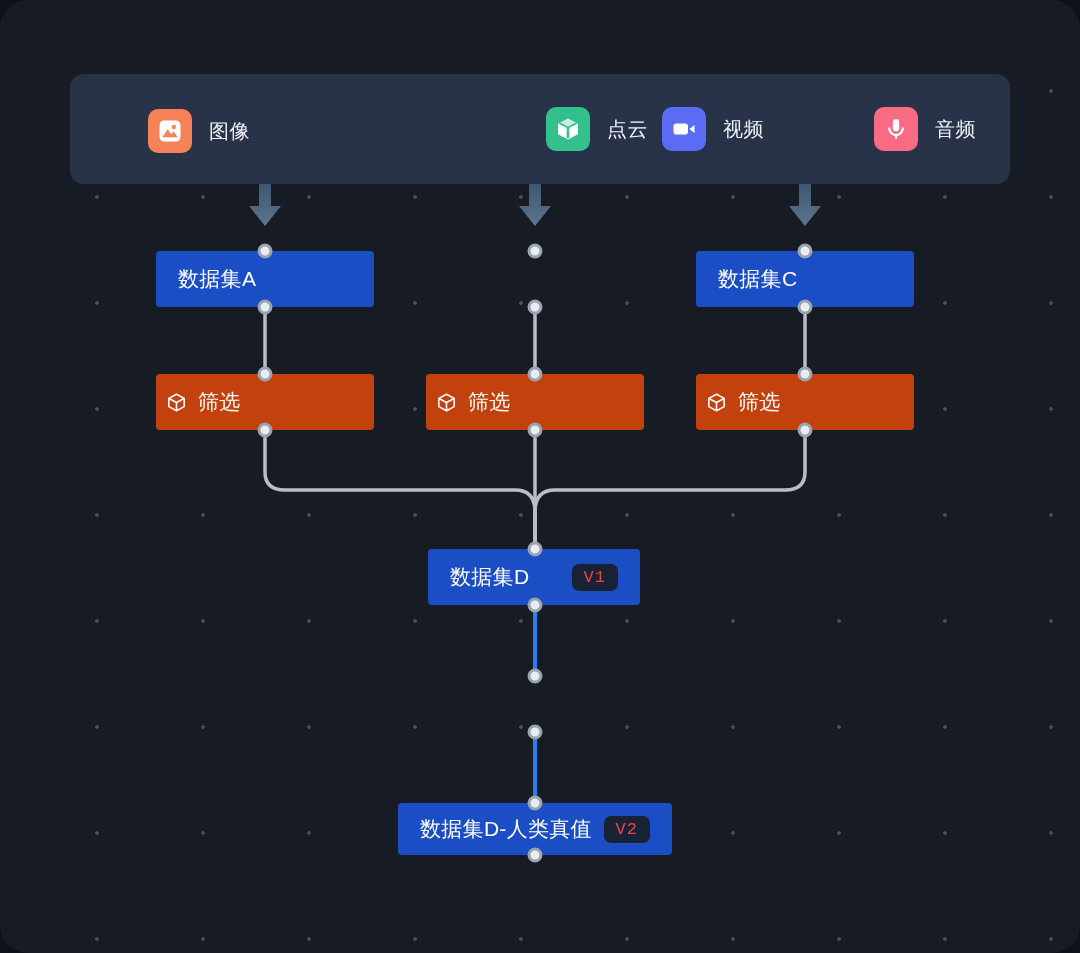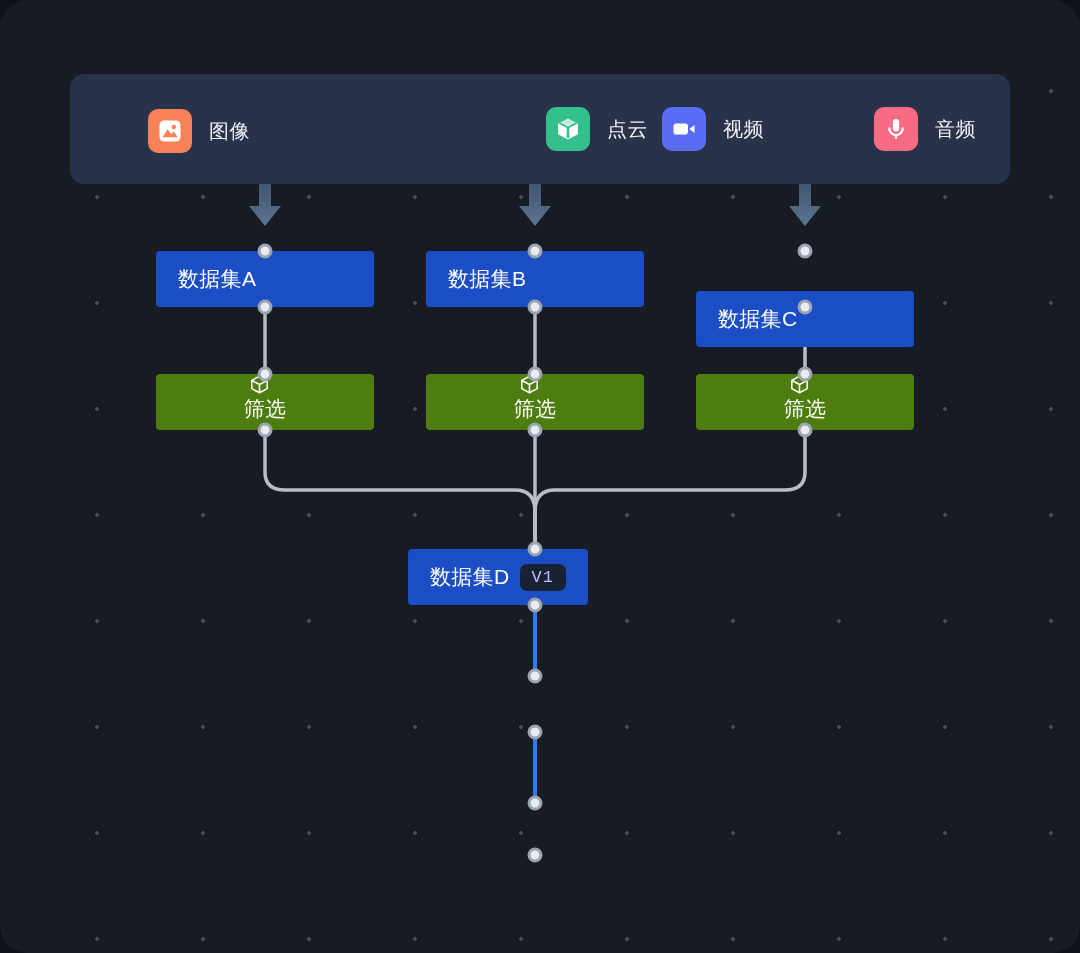--- a/index.html
+++ b/index.html
@@ -51,34 +51,33 @@
     border-radius:4px;
     display:flex;align-items:center;
     box-sizing:border-box;
     cursor:pointer;
   }
   .node.dataset{
     background:#1b4ec4;
     padding:0 22px;
   }
   .node.op{
-    background:#4d7c0f;
-    padding:0 22px;
-    flex-direction:column;
+    background:#c2410c;
+    padding:0 10px;
   }
   .node .nlabel{
     color:#ffffff;font-size:21px;white-space:nowrap;letter-spacing:.3px;
   }
   .node .nicon{
     margin-right:11px;display:flex;align-items:center;flex:0 0 auto;
   }
   .badge{
     margin-left:auto;
     background:#182235;
-    color:#c4b5fd;
+    color:#ef4444;
     font-family:"Liberation Mono","DejaVu Sans Mono",monospace;
     font-size:17px;
     border-radius:7px;
     padding:5px 12px;
     line-height:1;
     letter-spacing:1px;
   }
   
   .port{
     position:absolute;
@@ -192,24 +191,21 @@
             <stop offset="100%" stop-color="#5c7591"></stop>
       </linearGradient>
         </defs>
       <path d="M12 0 L24 0 L24 22 L34 22 L18 42 L2 22 L12 22 Z" fill="url(#ag3)"></path>
     </svg>
   </div>
 
   <div class="node dataset" style="left:156px;top:251px;width:218px;height:56px;">
     <span class="nlabel">数据集A</span>
   </div>
-  <div class="node dataset" style="left:426px;top:251px;width:218px;height:56px;">
-    <span class="nlabel">数据集B</span>
-  </div>
-  <div class="node dataset" style="left:696px;top:251px;width:218px;height:56px;margin-top:40px;">
+  <div class="node dataset" style="left:696px;top:251px;width:218px;height:56px;">
     <span class="nlabel">数据集C</span>
   </div>
 
   <div class="node op" style="left:156px;top:374px;width:218px;height:56px;">
     <span class="nicon">
       <svg width="21" height="21" viewBox="0 0 24 24">
         <path d="M12 2.6 L20.8 7.3 L20.8 16.7 L12 21.4 L3.2 16.7 L3.2 7.3 Z" fill="none" stroke="#ffffff" stroke-width="1.8" stroke-linejoin="round"></path>
         <path d="M3.4 7.4 L12 12 L20.6 7.4" fill="none" stroke="#ffffff" stroke-width="1.8" stroke-linejoin="round"></path>
         <path d="M12 12 L12 21.2" fill="none" stroke="#ffffff" stroke-width="1.8"></path>
       </svg>
@@ -230,26 +226,30 @@
     <span class="nicon">
       <svg width="21" height="21" viewBox="0 0 24 24">
         <path d="M12 2.6 L20.8 7.3 L20.8 16.7 L12 21.4 L3.2 16.7 L3.2 7.3 Z" fill="none" stroke="#ffffff" stroke-width="1.8" stroke-linejoin="round"></path>
         <path d="M3.4 7.4 L12 12 L20.6 7.4" fill="none" stroke="#ffffff" stroke-width="1.8" stroke-linejoin="round"></path>
         <path d="M12 12 L12 21.2" fill="none" stroke="#ffffff" stroke-width="1.8"></path>
       </svg>
     </span>
     <span class="nlabel">筛选</span>
   </div>
 
-  <div class="node dataset" style="left:408px;top:549px;width:180px;height:56px;">
+  <div class="node dataset" style="left:428px;top:549px;width:212px;height:56px;">
     <span class="nlabel">数据集D</span>
     <span class="badge">V1</span>
   </div>
 
 
+  <div class="node dataset" style="left:398px;top:803px;width:274px;height:52px;">
+    <span class="nlabel">数据集D-人类真值</span>
+    <span class="badge">V2</span>
+  </div>
 
   <div class="port" style="left:265px;top:251px;"></div>
   <div class="port" style="left:265px;top:307px;"></div>
   <div class="port" style="left:535px;top:251px;"></div>
   <div class="port" style="left:535px;top:307px;"></div>
   <div class="port" style="left:805px;top:251px;"></div>
   <div class="port" style="left:805px;top:307px;"></div>
 
   <div class="port" style="left:265px;top:374px;"></div>
   <div class="port" style="left:265px;top:430px;"></div>

